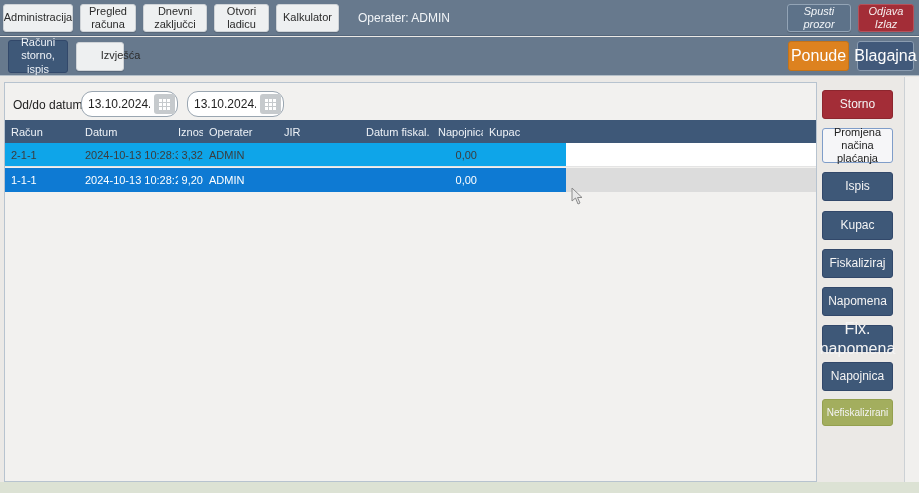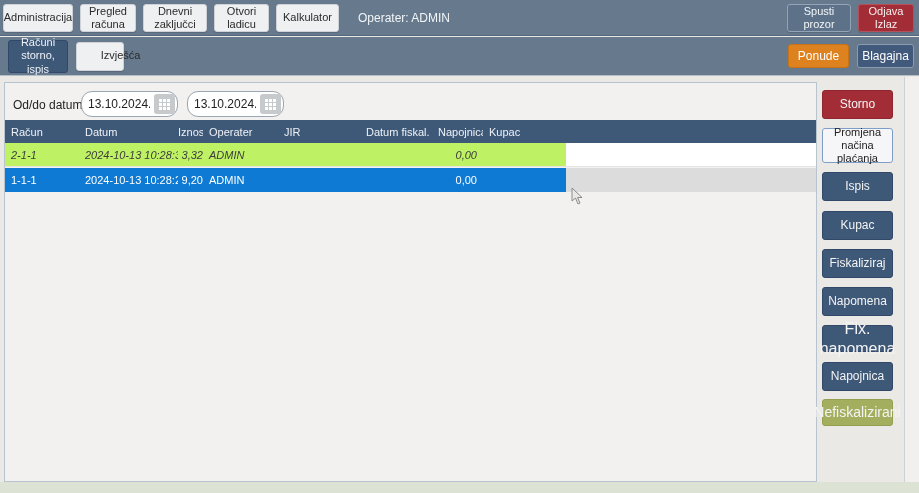--- a/index.html
+++ b/index.html
@@ -20,21 +20,21 @@
   .tb-btn {
     height:28px; margin-right:7px;
     background:#eef0f1; border:1px solid #cfd3d7; border-radius:3px;
     font-size:11px; line-height:1.15; color:#2b2b2b;
     display:flex; align-items:center; justify-content:center; text-align:center;
     padding:0 4px; cursor:default; box-shadow:0 1px 1px rgba(0,0,0,0.15);
   }
   .operator {
     color:#f2f5f8; font-size:12px; margin-left:12px; white-space:nowrap;
   }
-  .tb-right { margin-left:auto; display:flex; margin-right:5px; }
+  .tb-right { margin-left:auto; display:flex; margin-right:5px;font-style:italic; }
   .tb-btn.slate {
     background:#5d7289; border:1px solid #93a4b6; color:#f2f5f8;
   }
   .tb-btn.red {
     background:#a32d37; border:1px solid #b5515a; color:#f6eeee;
     margin-right:0;
   }
 
   
   .tabbar {
@@ -49,21 +49,21 @@
   .tab.active {
     width:60px; height:33px; background:#3e5878; border:1px solid #32486a;
     color:#eef2f7; padding:0 2px;
   }
   .tab.inactive {
     width:48px; height:29px; background:#eef0f1; border:1px solid #cfd3d7;
     color:#2b2b2b; margin-left:8px; box-shadow:0 1px 1px rgba(0,0,0,0.15);padding-left:41px;
   }
   .tab-right { margin-left:auto; display:flex; align-items:center; margin-right:5px; }
   .tab-right .rbtn {
-    height:24px; border-radius:3px; font-size:12px; color:#fdfdfd;
+    height:30px; border-radius:3px; font-size:16px; color:#fdfdfd;
     display:flex; align-items:center; justify-content:center; cursor:default;
   }
   .rbtn.orange { width:61px; background:#dd821f; border:1px solid #c57318; margin-right:8px; }
   .rbtn.slatedark { width:57px; background:#41597a; border:1px solid #8b9cb0; }
 
   
   .main { position:absolute; left:0; top:77px; width:919px; height:416px; }
 
   .right-strip {
     position:absolute; left:904px; top:0; width:15px; height:416px;
@@ -106,21 +106,21 @@
                0 8px #fff, 4px 8px #fff, 8px 8px #fff;
   }
 
   
   .grid { position:absolute; left:0px; top:37px; width:811px; }
   .g-header {
     display:flex; background:#3e5878; color:#eef2f7; height:23px;
     font-size:11px; align-items:center;
   }
   .g-row { display:flex; height:24px; font-size:11px; align-items:center; }
-  .g-row.plain { background:#bef264; color:#3c3c3c; border-bottom:1px solid #e4e4e4;font-style:italic; }
+  .g-row.plain { background:#0ea5e9; color:#3c3c3c; border-bottom:1px solid #e4e4e4; }
   .g-row.selected { background:transparent; color:#fff; margin-top:1px; }
   .g-row.selected .cells { background:#0e7ad3; }
   .cells { display:flex; height:100%; align-items:center; }
   .filler { flex:1; height:100%; }
   .g-row.plain .filler { background:#fff; }
   .g-row.selected .filler { background:#dcdcdc; }
 
   .c { padding-left:6px; overflow:hidden; white-space:nowrap; }
   .c-racun { width:74px; }
   .c-datum { width:99px; }
@@ -134,21 +134,21 @@
   
   .side-btn {
     position:absolute; left:822px; width:71px;
     border-radius:3px; color:#f4f4f4; font-size:12px; text-align:center;
     display:flex; align-items:center; justify-content:center; line-height:1.2;
     cursor:default;
   }
   .sb-red   { background:#a32d37; border:1px solid #8d262e; }
   .sb-light { background:#f6f6f8; border:1px solid #7f9dc9; color:#222; font-size:11px; }
   .sb-blue  { background:#3e5878; border:1px solid #32486a; }
-  .sb-olive { background:#a3ae5e; border:1px solid #94a04f; font-size:14px; }
+  .sb-olive { background:#a3ae5e; border:1px solid #94a04f; font-size:10px; }
   .sb-small { font-size:16px; }
 
   
   .cursor { position:absolute; left:570px; top:110px; width:13px; height:19px; }
 </style>
 </head>
 <body>
 
 <div class="topbar">
   <div class="tb-btn" style="width:70px">Administracija</div>

